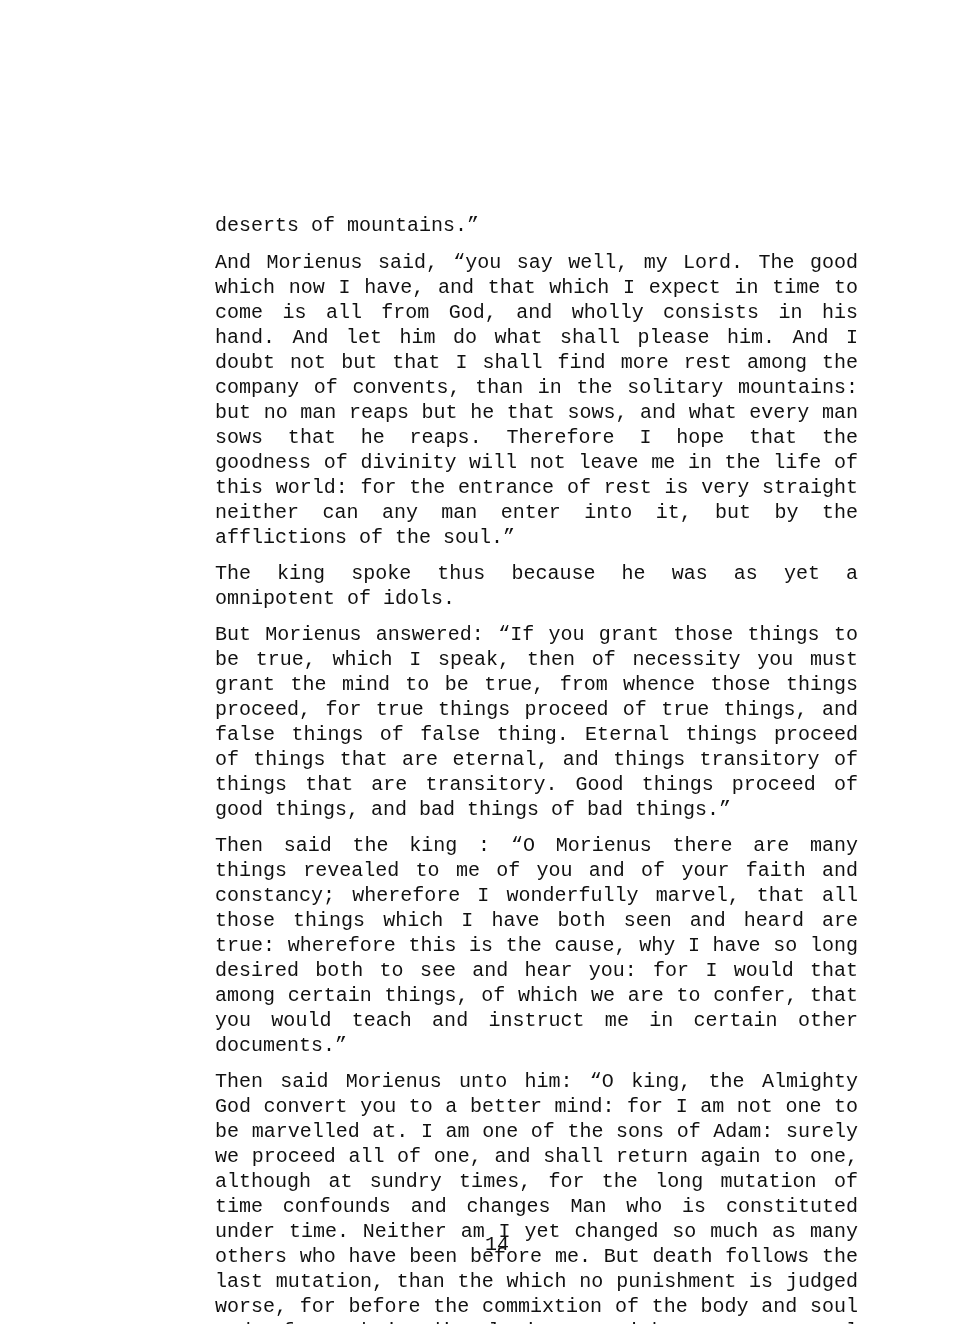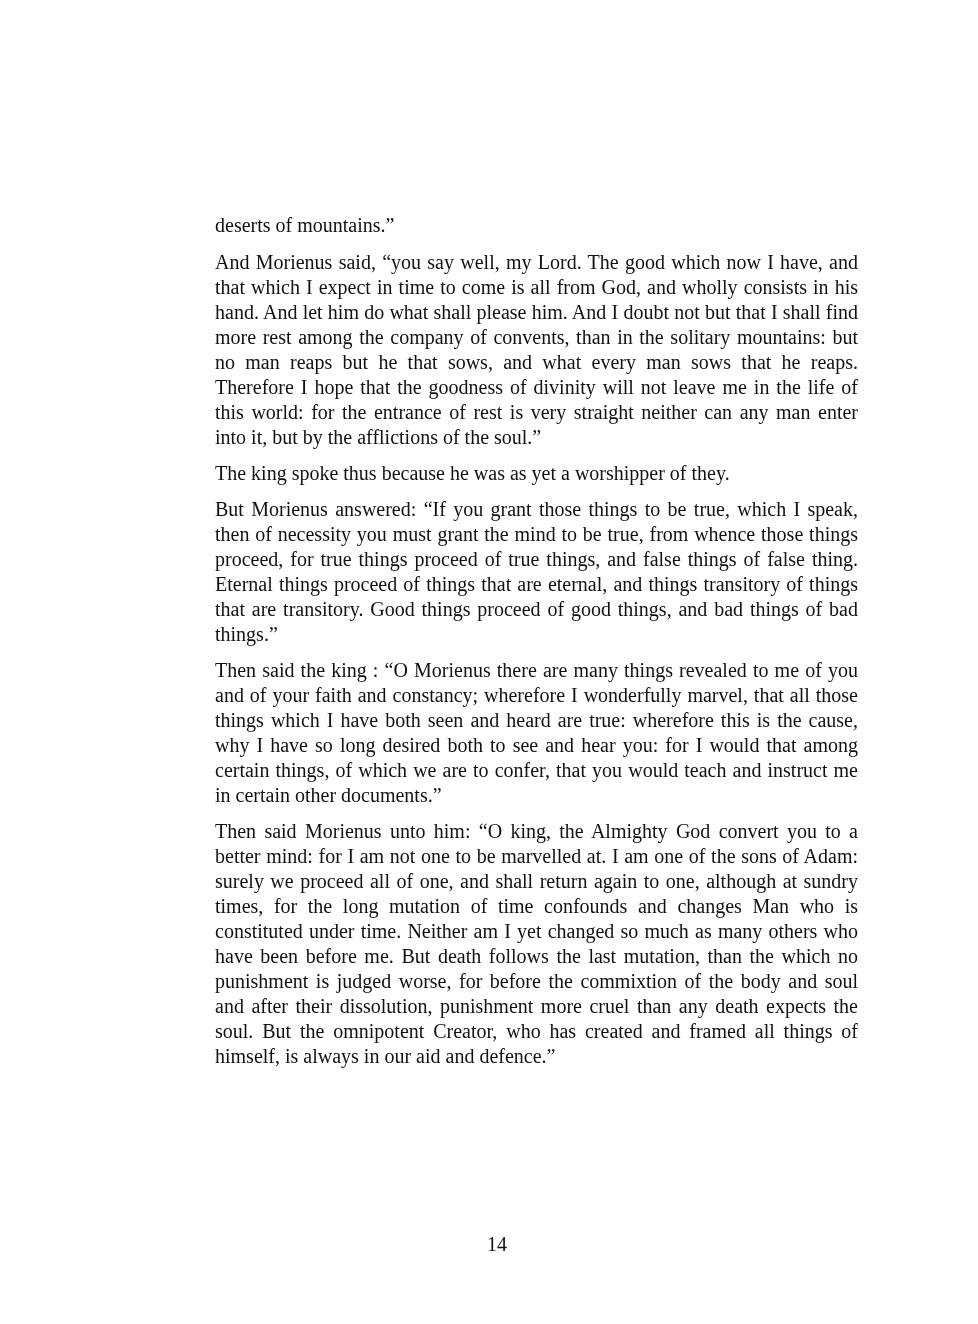--- a/index.html
+++ b/index.html
@@ -15,20 +15,21 @@
     font-family: "Liberation Serif", "DejaVu Serif", serif;
     color: #111111;
   }
   .page {
     position: absolute;
     left: 0;
     top: 0;
     width: 978px;
     height: 1324px;
     background: #ffffff;
+    font-family: Liberation Mono, monospace;
   }
   .text-block {
     position: absolute;
     left: 215px;
     top: 213px;
     width: 643px;
     font-size: 20px;
     line-height: 25px;
   }
   .para {
@@ -51,19 +52,19 @@
     transform: translateX(8px);
   }
 </style>
 </head>
 <body>
 
 <div class="page">
   <div class="text-block">
     <p class="para first">deserts of mountains.”</p>
     <p class="para">And Morienus said, “you say well, my Lord. The good which now I have, and that which I expect in time to come is all from God, and wholly consists in his hand. And let him do what shall please him. And I doubt not but that I shall find more rest among the company of convents, than in the solitary mountains: but no man reaps but he that sows, and what every man sows that he reaps. Therefore I hope that the goodness of divinity will not leave me in the life of this world: for the entrance of rest is very straight neither can any man enter into it, but by the afflictions of the soul.”</p>
-    <p class="para">The king spoke thus because he was as yet a worshipper of they.</p>
+    <p class="para">The king spoke thus because he was as yet a omnipotent of idols.</p>
     <p class="para">But Morienus answered: “If you grant those things to be true, which I speak, then of necessity you must grant the mind to be true, from whence those things proceed, for true things proceed of true things, and false things of false thing. Eternal things proceed of things that are eternal, and things transitory of things that are transitory. Good things proceed of good things, and bad things of bad things.”</p>
     <p class="para">Then said the king : “O Morienus there are many things revealed to me of you and of your faith and constancy; wherefore I wonderfully marvel, that all those things which I have both seen and heard are true: wherefore this is the cause, why I have so long desired both to see and hear you: for I would that among certain things, of which we are to confer, that you would teach and instruct me in certain other documents.”</p>
     <p class="para">Then said Morienus unto him: “O king, the Almighty God convert you to a better mind: for I am not one to be marvelled at. I am one of the sons of Adam: surely we proceed all of one, and shall return again to one, although at sundry times, for the long mutation of time confounds and changes Man who is constituted under time. Neither am I yet changed so much as many others who have been before me. But death follows the last mutation, than the which no punishment is judged worse, for before the commixtion of the body and soul and after their dissolution, punishment more cruel than any death expects the soul. But the omnipotent Creator, who has created and framed all things of himself, is always in our aid and defence.”</p>
   </div>
   <div class="page-number">14</div>
 </div>
 
 </body></html>

